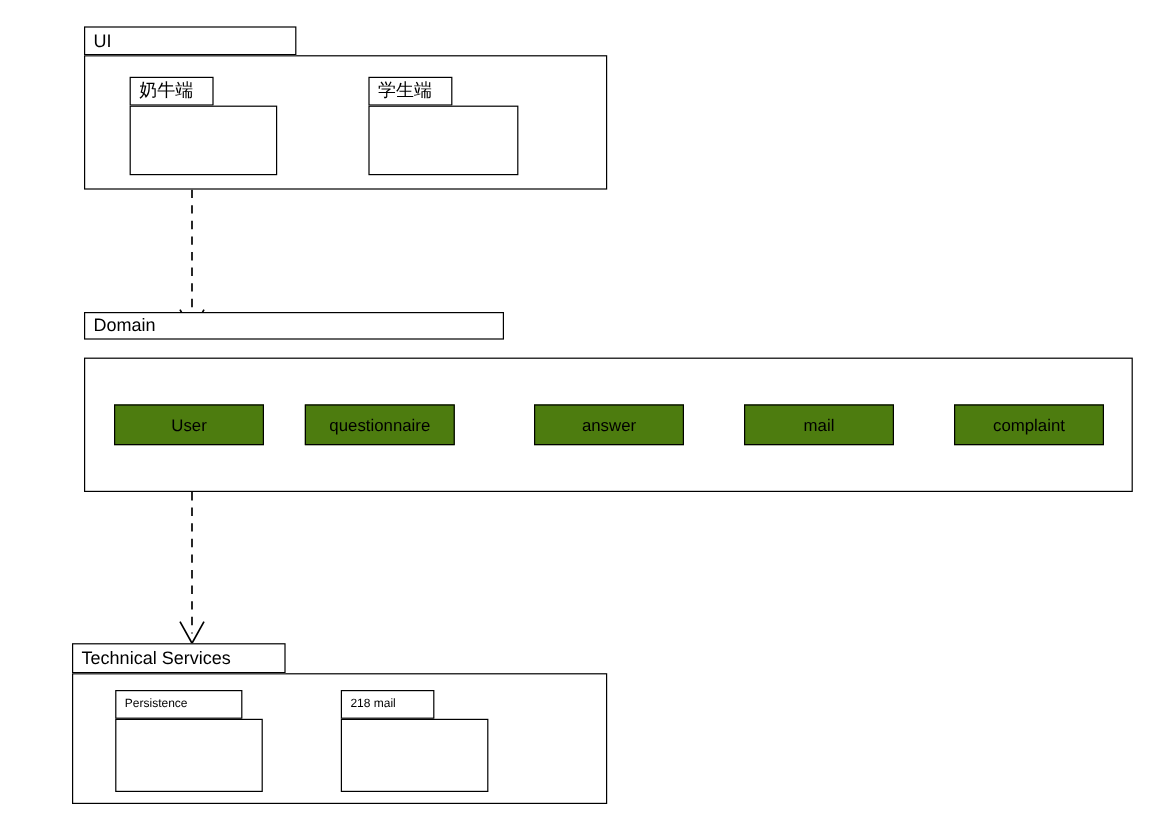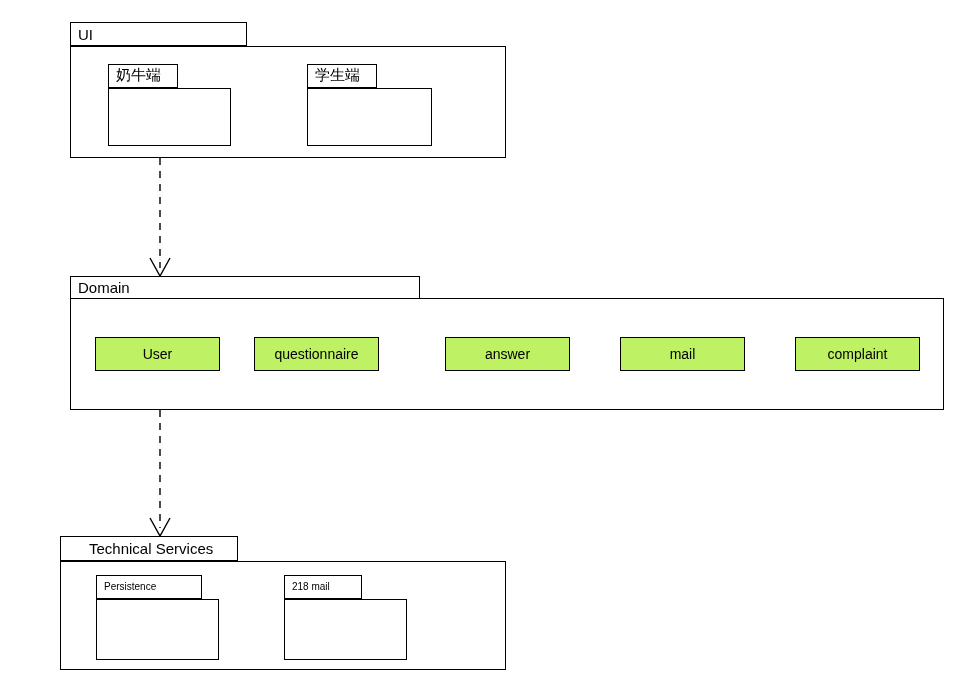--- a/index.html
+++ b/index.html
@@ -50,21 +50,21 @@
     border: 1px solid #000000;
     background: #ffffff;
     z-index: 2;
   }
 
   
   .node {
     position: absolute;
     box-sizing: border-box;
     border: 1px solid #000000;
-    background: #bef264;
+    background: #4d7c0f;
     display: flex;
     align-items: center;
     justify-content: center;
     font-size: 14px;
     line-height: 1;
     white-space: nowrap;
     z-index: 4;
   }
 
   
@@ -78,21 +78,21 @@
     stroke-width: 1.4;
     stroke-dasharray: 7 6;
   }
   .dep polyline.head {
     stroke: #000000;
     stroke-width: 1.4;
     fill: none;
   }
 
   .lbl-en { font-size: 15px; }
-  .lbl-cn { font-size: 15px; font-family: Liberation Mono, monospace; }
+  .lbl-cn { font-size: 15px; font-family: Liberation Serif, serif; }
   .lbl-sm { font-size: 10px; }
 </style>
 </head>
 <body>
 
 <div id="canvas">
 
   <div class="pkg">
     <div class="pkg-body" style="left:70px; top:46px; width:436px; height:112px;"></div>
     <div class="pkg-tab lbl-en" style="left:70px; top:22px; width:177px; height:24px;">
@@ -114,21 +114,21 @@
     </div>
   </div>
 
   <svg class="dep" style="left:140px; top:155px; width:42px; height:126px;" viewBox="0 0 42 126" width="42" height="126">
     <line class="shaft" x1="20" y1="3" x2="20" y2="113"></line>
     <polyline class="head" points="10,103 20,121 30,103"></polyline>
   </svg>
 
   <div class="pkg">
     <div class="pkg-body" style="left:70px; top:298px; width:874px; height:112px;"></div>
-    <div class="pkg-tab lbl-en" style="left:70px; top:276px; width:350px; height:23px;">
+    <div class="pkg-tab lbl-en" style="left:70px; top:260px; width:350px; height:23px;">
       <span class="pkg-tab-label">Domain</span>
     </div>
 
     <div class="node" style="left:95px; top:337px; width:125px; height:34px;">
       <span>User</span>
     </div>
     <div class="node" style="left:254px; top:337px; width:125px; height:34px;align-items:center;">
       <span>questionnaire</span>
     </div>
     <div class="node" style="left:445px; top:337px; width:125px; height:34px;">
@@ -142,21 +142,21 @@
     </div>
   </div>
 
   <svg class="dep" style="left:140px; top:407px; width:42px; height:134px;" viewBox="0 0 42 134" width="42" height="134">
     <line class="shaft" x1="20" y1="3" x2="20" y2="121"></line>
     <polyline class="head" points="10,111 20,129 30,111"></polyline>
   </svg>
 
   <div class="pkg">
     <div class="pkg-body" style="left:60px; top:561px; width:446px; height:109px;"></div>
-    <div class="pkg-tab lbl-en" style="left:60px; top:536px; width:178px; height:25px;padding-left:21px;">
+    <div class="pkg-tab lbl-en" style="left:60px; top:536px; width:178px; height:25px;">
       <span class="pkg-tab-label">Technical Services</span>
     </div>
 
     <div class="pkg">
       <div class="pkg-body" style="left:96px; top:599px; width:123px; height:61px;"></div>
       <div class="pkg-tab lbl-sm" style="left:96px; top:575px; width:106px; height:24px;">
         <span class="pkg-tab-label">Persistence</span>
       </div>
       <div style="position:absolute; left:104px; top:615px; width:110px; height:24px;
                   display:flex; align-items:center; font-size:15px; white-space:nowrap;">MySQL</div>

